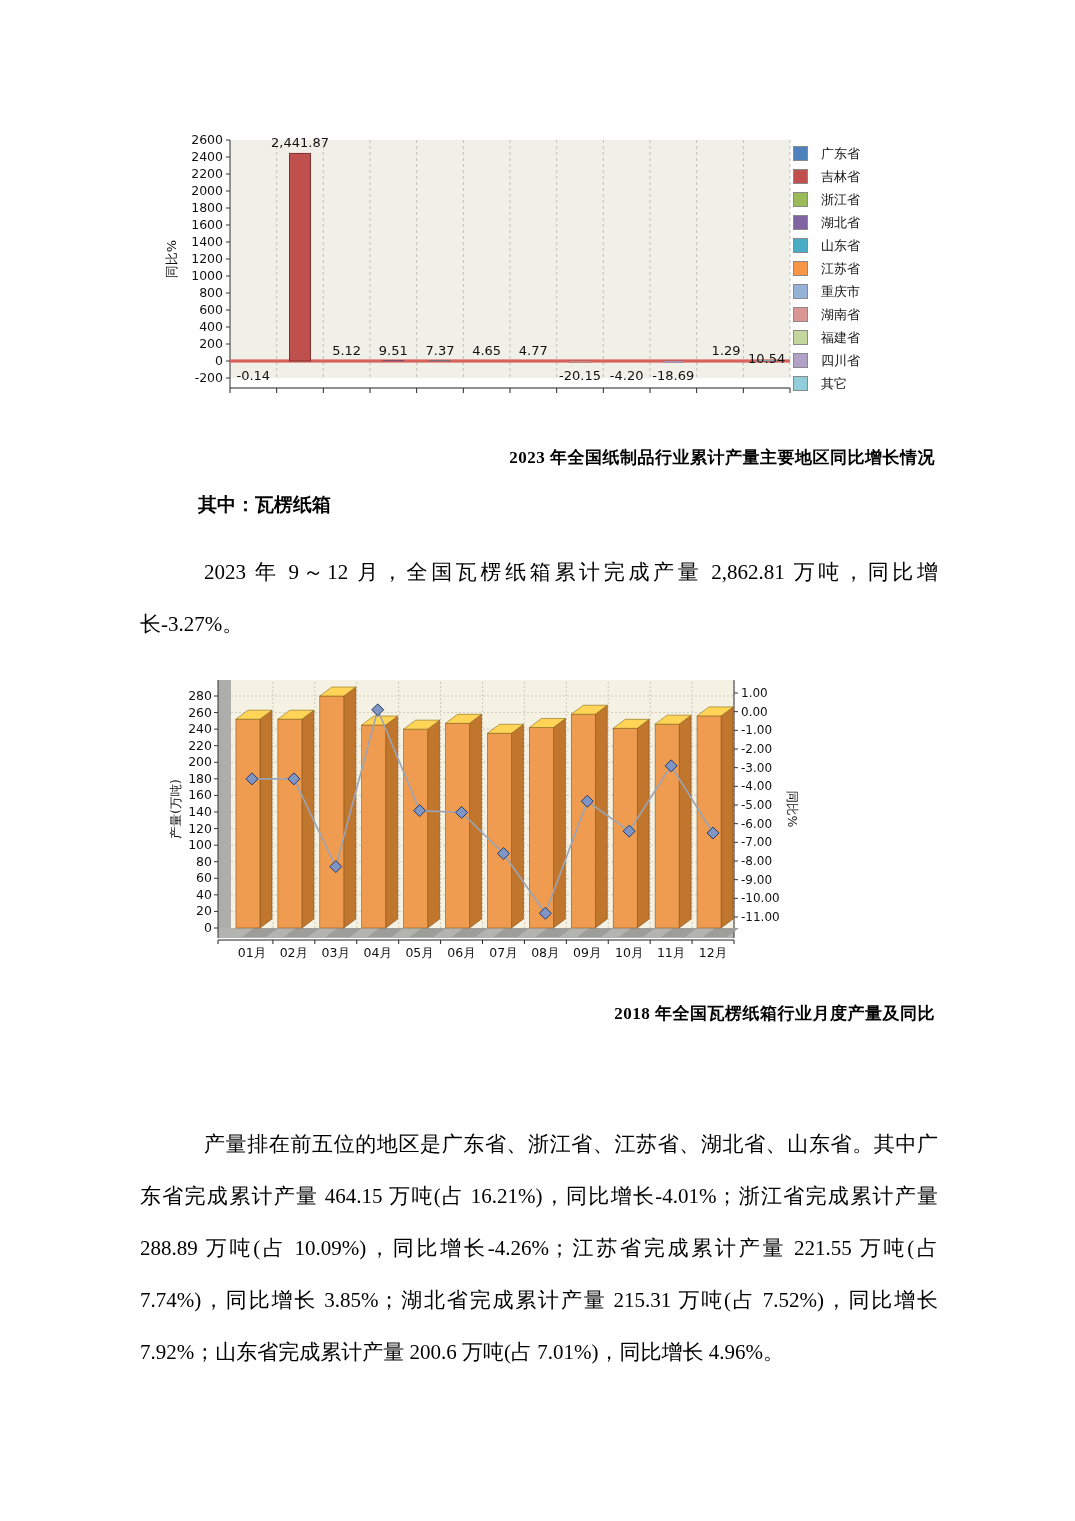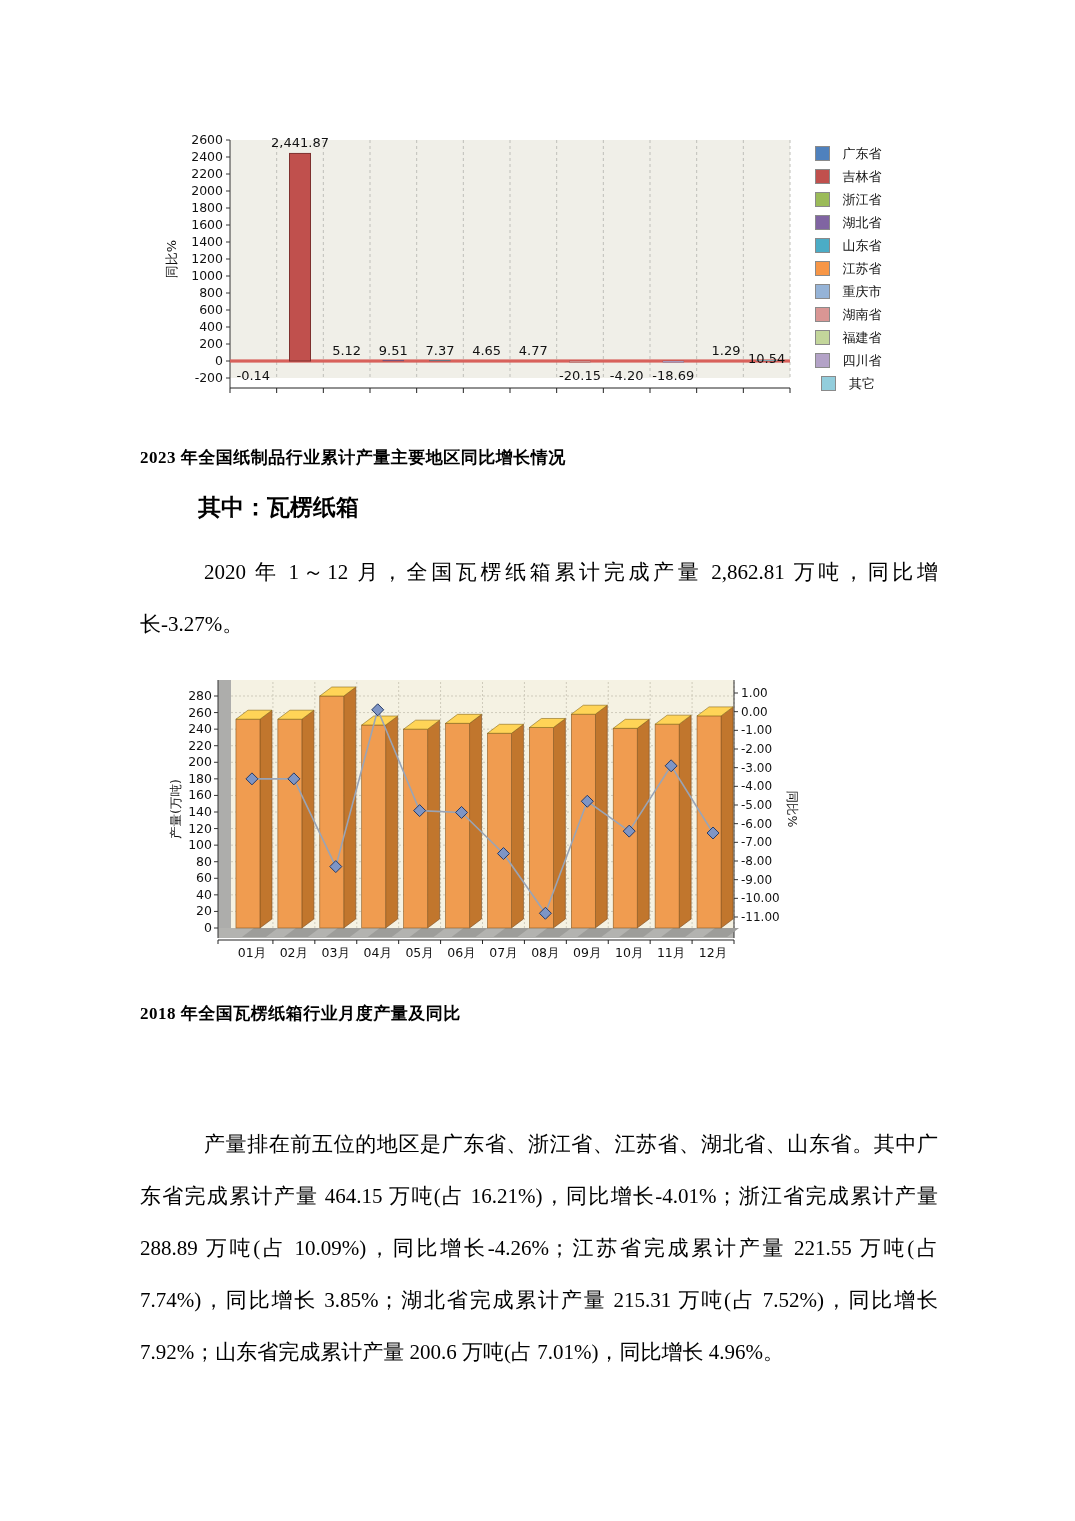--- a/index.html
+++ b/index.html
@@ -2,27 +2,27 @@
 <html><head>
 <meta charset="utf-8">
 <style>
   html,body{margin:0;padding:0;}
   body{width:1075px;height:1521px;background:#ffffff;position:relative;
        font-family:"Liberation Serif","DejaVu Serif",serif;color:#000;}
   .abs{position:absolute;}
   .chart1{left:163px;top:114px;width:742px;height:292px;margin-top:12px;}
   .chart2{left:168px;top:670px;width:660px;height:322px;}
   .legend{position:absolute;left:630px;top:16px;width:110px;}
-  .lg-item{display:flex;align-items:center;height:23px;justify-content:center;}
+  .lg-item{display:flex;align-items:center;height:23px;}
   .lg-sw{width:13px;height:13px;border:1px solid #8a8a8a;margin-right:13px;flex:0 0 13px;}
   .lg-tx{font-family:"DejaVu Sans","Liberation Sans",sans-serif;font-size:13px;color:#111;white-space:nowrap;}
-  .caption{left:140px;width:795px;text-align:left;font-weight:bold;font-size:17px;letter-spacing:.5px;}
+  .caption{left:140px;width:795px;text-align:right;font-weight:bold;font-size:17px;letter-spacing:.5px;}
   .cap1{top:446px;}
   .cap2{top:1002px;}
-  .heading{left:140px;top:492px;width:795px;font-weight:bold;font-size:23px;padding-left:58px;box-sizing:border-box;}
+  .heading{left:140px;top:492px;width:795px;font-weight:bold;font-size:19px;padding-left:58px;box-sizing:border-box;}
   .body-p{left:140px;width:798px;font-size:21px;line-height:52px;text-align:justify;
           text-indent:64px;margin:0;}
   .para1{top:546px;}
   .para2{top:1118px;}
   svg text{font-family:"DejaVu Sans","Liberation Sans",sans-serif;fill:#111;}
 </style>
 </head>
 <body>
 
 <div class="abs chart1">
@@ -151,21 +151,21 @@
         <span class="lg-sw" style="background: rgb(146, 205, 220);"></span>
         <span class="lg-tx">其它</span>
       </div>
     </div>
 </div>
 
 <div class="abs caption cap1">2023 年全国纸制品行业累计产量主要地区同比增长情况</div>
 
 <div class="abs heading">其中：瓦楞纸箱</div>
 
-<p class="abs body-p para1">2020 年 1～12 月，全国瓦楞纸箱累计完成产量 2,862.81 万吨，同比增长-3.27%。</p>
+<p class="abs body-p para1">2023 年 9～12 月，全国瓦楞纸箱累计完成产量 2,862.81 万吨，同比增长-3.27%。</p>
 
 <div class="abs chart2">
   <div id="c2"><svg width="660" height="322" viewBox="0 0 660 322">
         <rect x="50" y="10" width="516" height="258" fill="#F5F2E3"></rect>
         <rect x="50" y="10" width="13" height="258" fill="#ADADAB"></rect>
         <rect x="50" y="258" width="516" height="10" fill="#B3B3B0"></rect>
         <line x1="63" y1="241.42857142857142" x2="566" y2="241.42857142857142" stroke="#CFCBBB" stroke-dasharray="2 2"></line>
         <line x1="63" y1="224.85714285714286" x2="566" y2="224.85714285714286" stroke="#CFCBBB" stroke-dasharray="2 2"></line>
         <line x1="63" y1="208.28571428571428" x2="566" y2="208.28571428571428" stroke="#CFCBBB" stroke-dasharray="2 2"></line>
         <line x1="63" y1="191.71428571428572" x2="566" y2="191.71428571428572" stroke="#CFCBBB" stroke-dasharray="2 2"></line>

